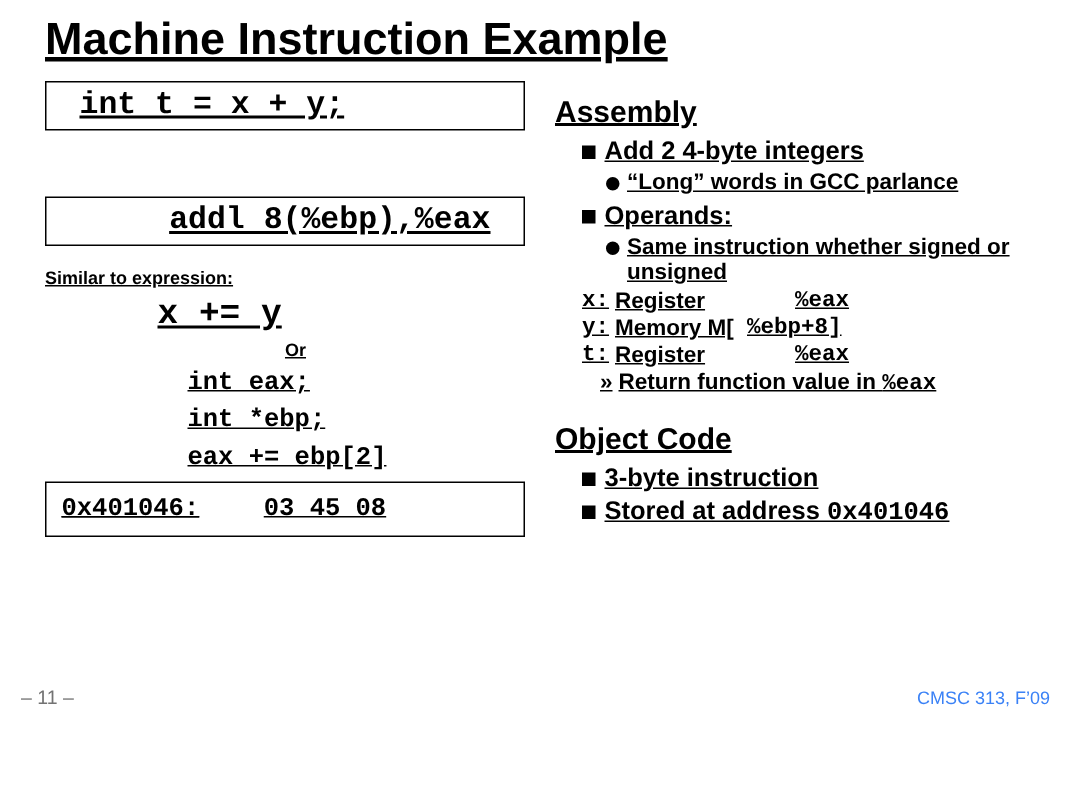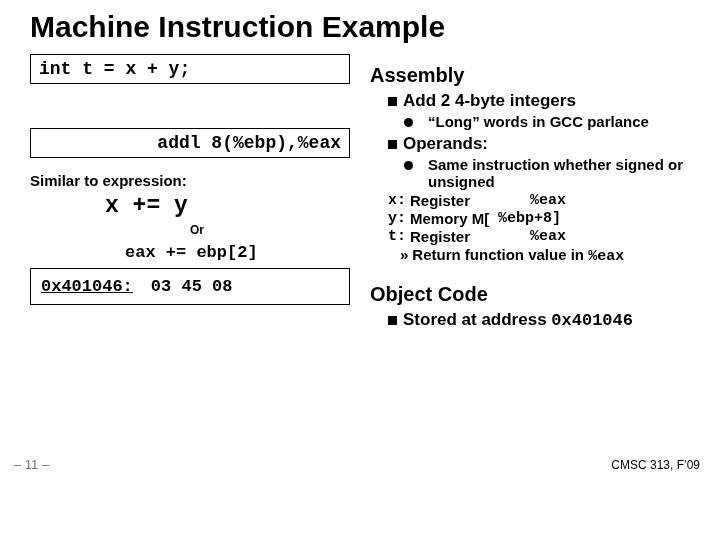--- a/index.html
+++ b/index.html
@@ -12,43 +12,44 @@
     color: #000;
     position: relative;
     overflow: hidden;
   }
   .slide {
     padding: 10px 30px 0 30px;
     box-sizing: border-box;
     width: 720px;
     height: 484px;
     position: relative;
+    text-decoration: underline;
   }
   .title {
     font-size: 30px;
     font-weight: bold;
     margin: 0 0 10px 0;
   }
   .columns {
     display: flex;
     gap: 20px;
   }
   .left {
     width: 320px;
     flex-shrink: 0;
   }
   .right {
     flex: 1;
   }
   .codebox {
     border: 1.5px solid #000;
-    padding: 4px 8px;
-    font-family: "Courier New", monospace;
-    font-weight: bold;
-    font-size: 18px;
+    padding: 4px 22px;
+    font-family: "Courier New", monospace;
+    font-weight: bold;
+    font-size: 21px;
     display: inline-block;
     margin-bottom: 14px;
   }
   .codebox.wide {
     display: block;
   }
   .mono {
     font-family: "Courier New", monospace;
     font-weight: bold;
   }
@@ -79,23 +80,23 @@
     background: #000;
     flex-shrink: 0;
     margin-top: 5px;
     margin-right: 5px;
   }
   .subtext {
     font-size: 15px;
     font-weight: bold;
   }
   .indent1 { margin-left: 18px; }
-  .indent2 { margin-left: 34px; gap: 10px; }
+  .indent2 { margin-left: 34px; }
   .similar {
-    font-size: 15px;
+    font-size: 12px;
     font-weight: bold;
     margin: 6px 0 4px 0;
   }
   .expr {
     font-family: "Courier New", monospace;
     font-weight: bold;
     font-size: 23px;
     margin-left: 75px;
     margin-bottom: 4px;
   }
@@ -113,21 +114,21 @@
     font-weight: bold;
     font-size: 17px;
     margin: 6px 0;
   }
   .objbox {
     border: 1.5px solid #000;
     padding: 8px 10px;
     margin-top: 4px;
     display: flex;
     align-items: flex-start;
-    gap: 18px;
+    gap: 43px;
   }
   .objbox .addr {
     font-family: "Courier New", monospace;
     font-weight: bold;
     font-size: 17px;
     text-decoration: underline;
   }
   .objbox .bytes {
     font-family: "Courier New", monospace;
     font-weight: bold;
@@ -155,41 +156,43 @@
     bottom: 12px;
     left: 14px;
     font-size: 13px;
     color: #737373;
   }
   .footer {
     position: absolute;
     bottom: 12px;
     right: 20px;
     font-size: 12px;
-    color: #000000;
+    color: #3b82f6;
   }
 </style>
 </head>
 <body>
 
 <div class="slide">
   <div class="title">Machine Instruction Example</div>
 
   <div class="columns">
     <div class="left">
       <div class="codebox wide"><span>int t = x + y;</span></div>
 
       <div style="height:30px"></div>
 
       <div class="codebox wide" style="text-align:right"><span>addl 8(%ebp),%eax</span></div>
 
       <div class="similar">Similar to expression:</div>
       <div class="expr">x += y</div>
       <div class="or">Or</div>
       <div class="stmts">
+        <div class="stmt">int eax;</div>
+        <div class="stmt">int *ebp;</div>
         <div class="stmt">eax += ebp[2]</div>
       </div>
 
       <div class="objbox">
         <span class="addr">0x401046:</span>
         <span class="bytes">03 45 08</span>
       </div>
     </div>
 
     <div class="right">
@@ -228,20 +231,24 @@
         <span class="val">%eax</span>
       </div>
       <div class="ret">
         <span class="raquo">»</span>
         <span><span>Return function value in </span><span class="mono">%eax</span></span>
       </div>
 
       <div class="section-head" style="margin-top:18px">Object Code</div>
       <div class="bullet-line indent1">
         <span class="sq"></span>
+        <span>3-byte instruction</span>
+      </div>
+      <div class="bullet-line indent1">
+        <span class="sq"></span>
         <span><span>Stored at address </span><span class="mono">0x401046</span></span>
       </div>
     </div>
   </div>
 
   <div class="pagenum">– 11 –</div>
   <div class="footer">CMSC 313, F’09</div>
 </div>
 
 </body></html>

